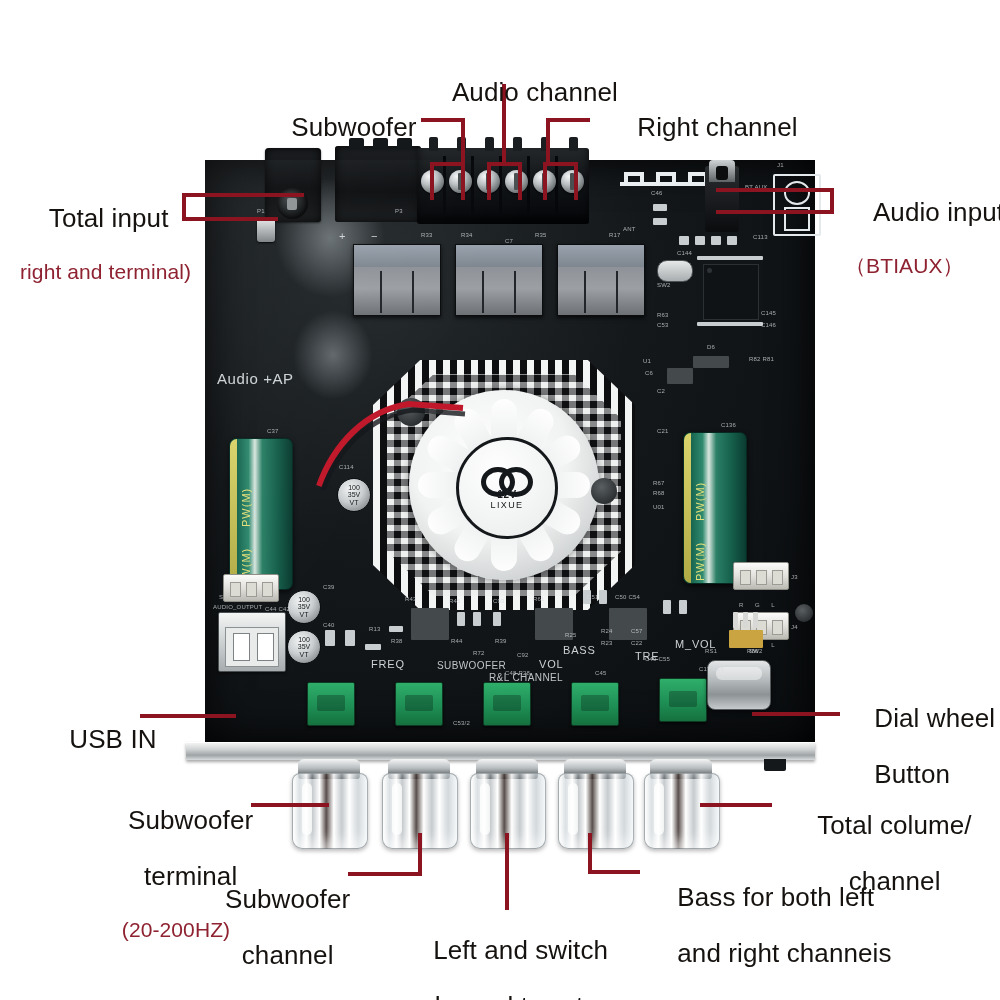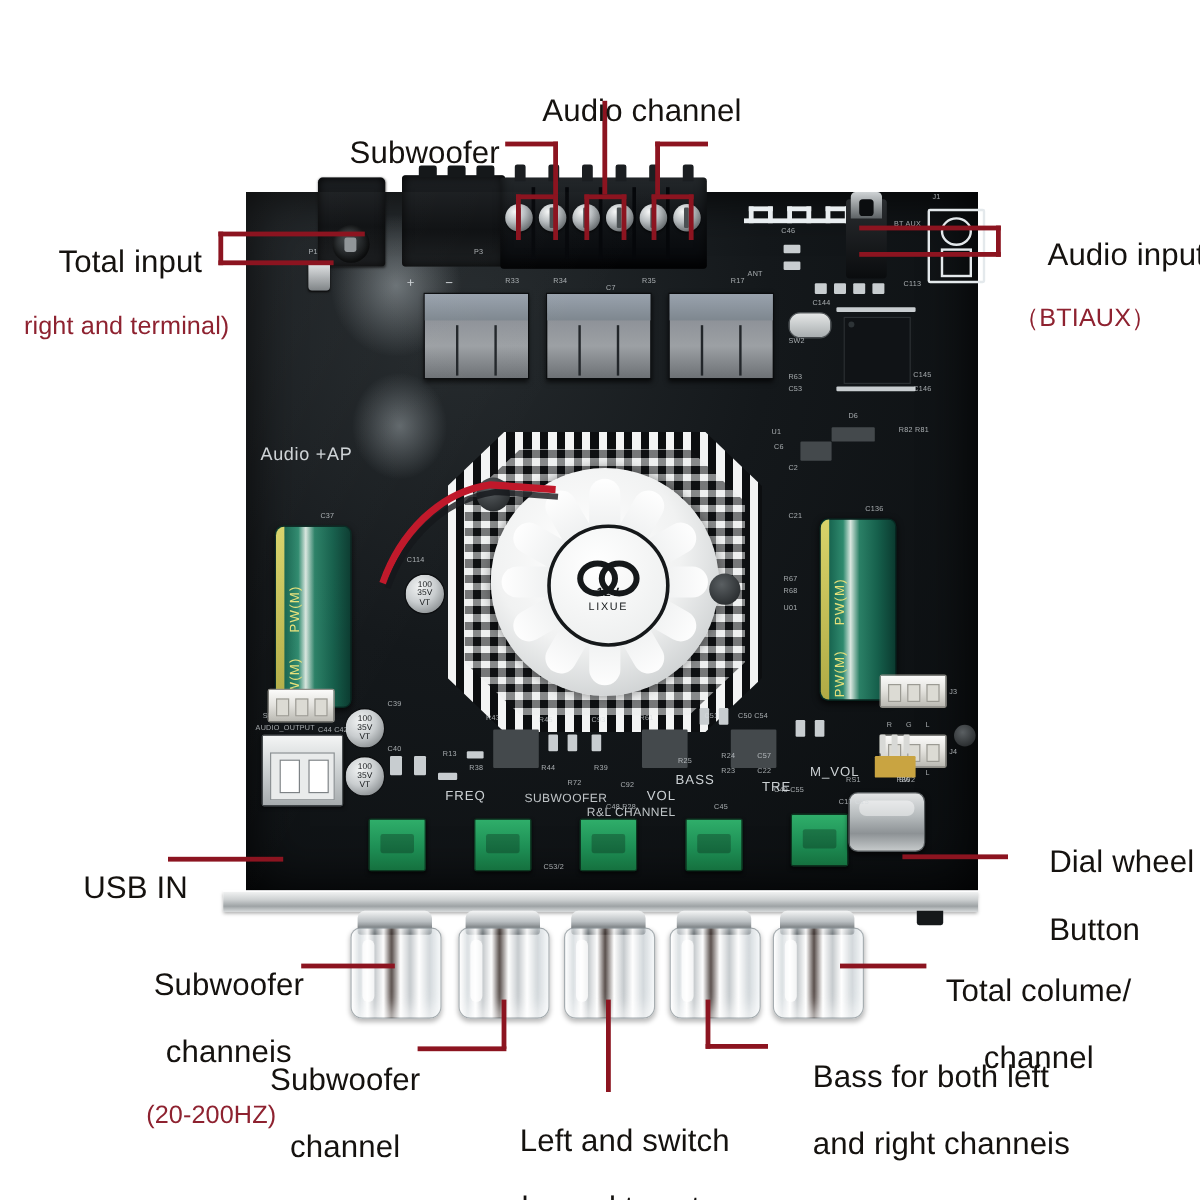--- a/index.html
+++ b/index.html
@@ -533,54 +533,57 @@
   </div>
 
   <div class="label" style="left:262px;top:85px">
     <span>Subwoofer</span>
   </div>
 
   <div class="label" style="left:424px;top:50px">
     <span>Audio channel</span>
   </div>
 
+  <div class="label" style="left:608px;top:85px">
+    <span>Right channel</span>
+  </div>
 
   <div class="label" style="left:845px;top:170px">
     <span>Audio input</span>
     <span class="sub">（BTIAUX）</span>
   </div>
 
   <div class="label" style="left:40px;top:697px">
     <span>USB IN</span>
   </div>
 
   <div class="label" style="left:845px;top:676px">
     <span>Dial wheel</span><br>
     <span>Button</span>
   </div>
 
   <div class="label ctr" style="left:96px;top:778px;width:160px">
     <span>Subwoofer</span><br>
-    <span>channeis</span>
+    <span>terminal</span>
     <span class="sub">(20-200HZ)</span>
   </div>
 
   <div class="label ctr" style="left:193px;top:857px;width:160px">
     <span>Subwoofer</span><br>
     <span>channel</span>
   </div>
 
   <div class="label ctr" style="left:378px;top:908px;width:256px">
     <span>Left and switch</span><br>
     <span>channel tweeters</span>
   </div>
 
   <div class="label" style="left:648px;top:855px">
     <span>Bass for both left</span><br>
     <span>and right channeis</span>
   </div>
 
-  <div class="label ctr" style="left:751px;top:783px;width:200px">
+  <div class="label ctr" style="left:780px;top:783px;width:200px">
     <span>Total colume/</span><br>
     <span>channel</span>
   </div>
 
 </div>
 
 </body></html>

